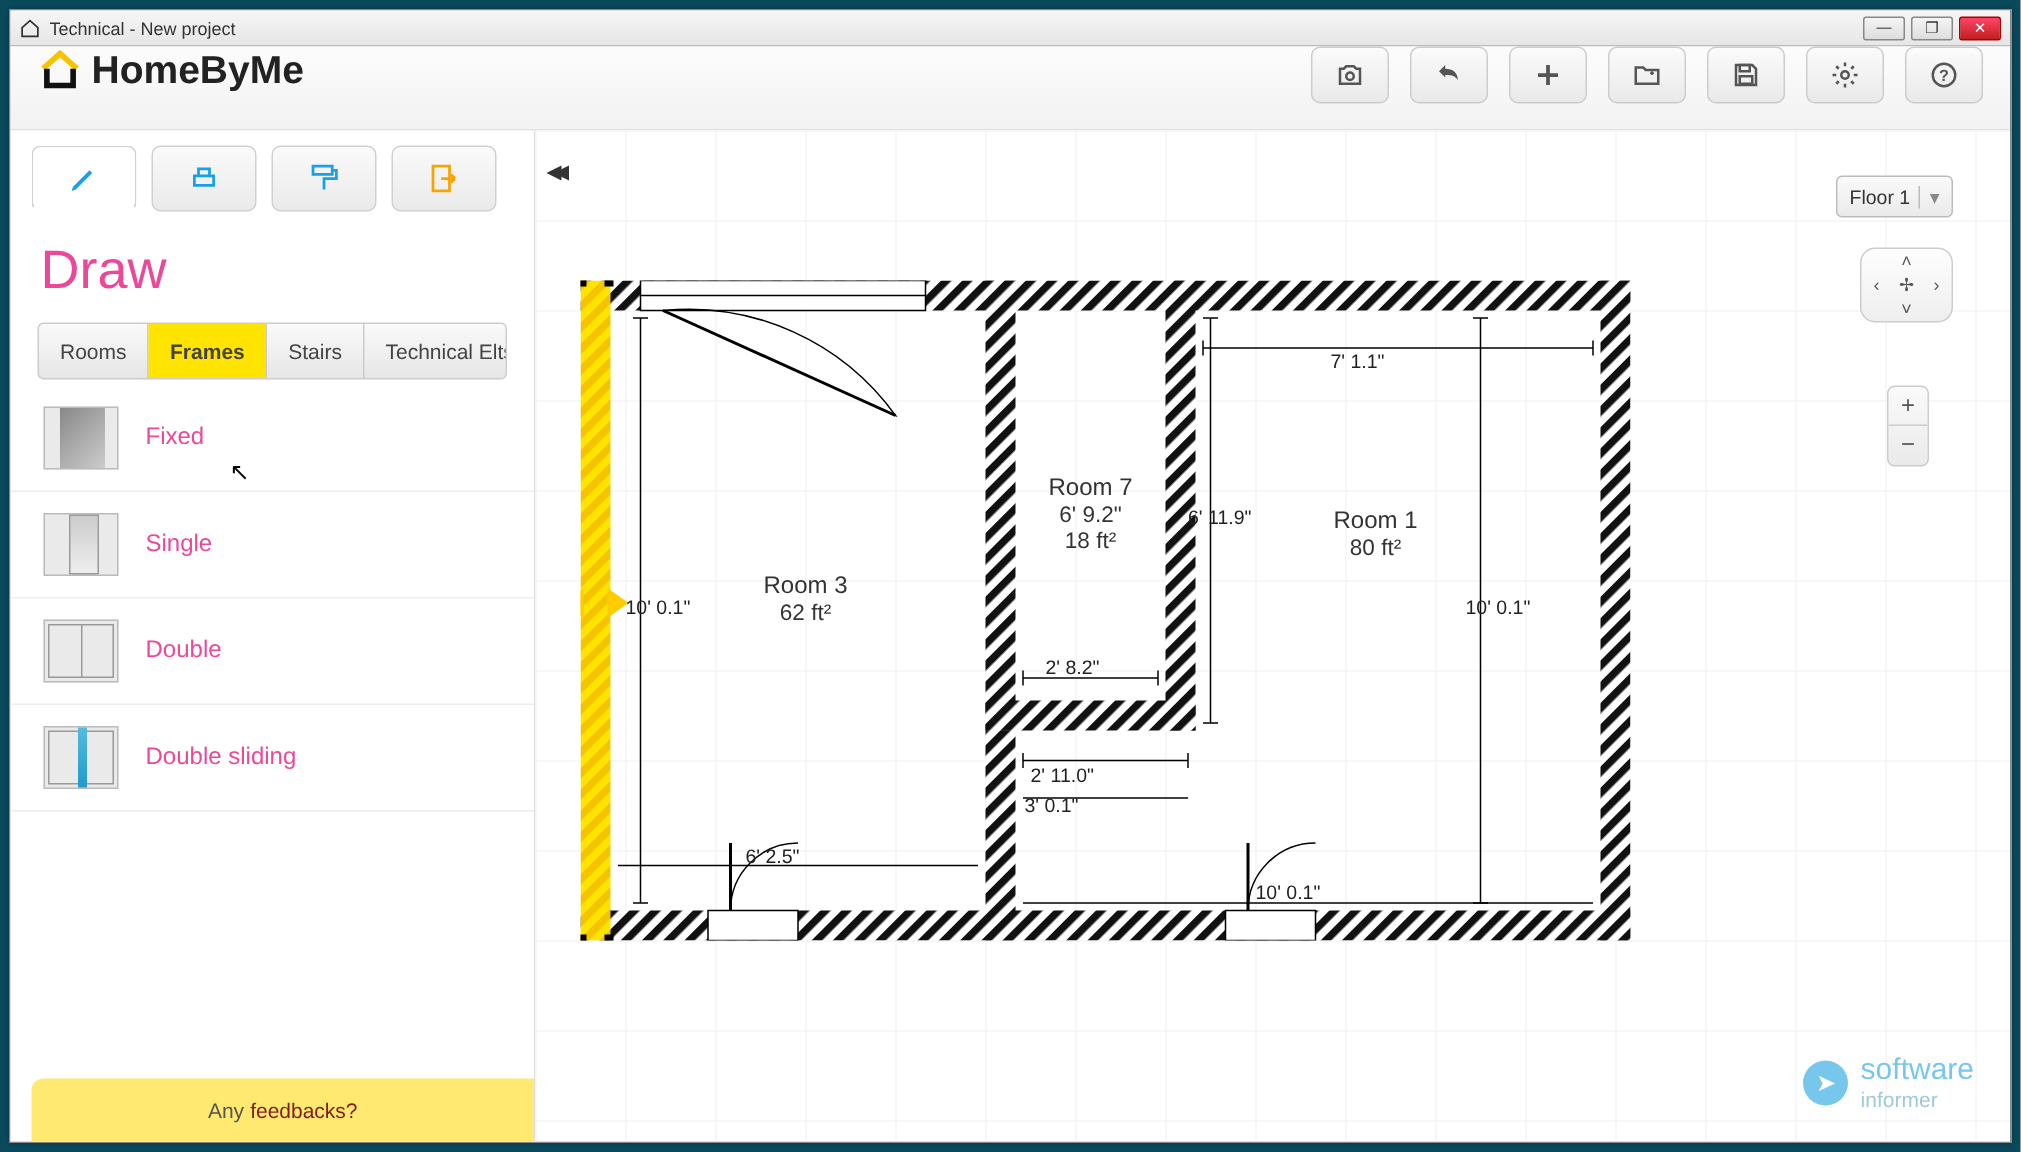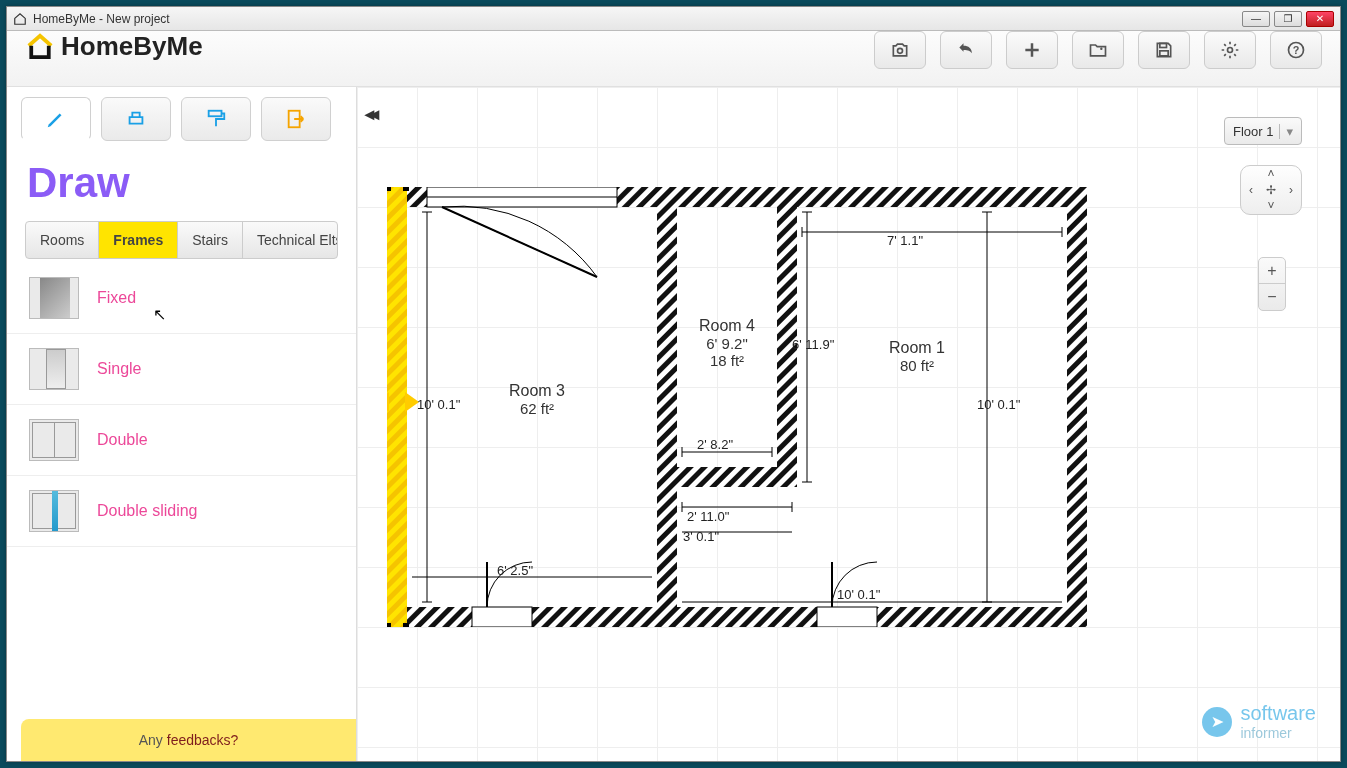--- a/index.html
+++ b/index.html
@@ -44,21 +44,21 @@
     display:flex; flex-direction:column; position:relative;
   }
   .mode-tabs { display:flex; gap:10px; padding:10px 14px; }
   .mode-tab {
     width:70px; height:44px; border:1px solid #d0d0d0; border-radius:6px;
     background: linear-gradient(#fafafa,#eaeaea); display:flex; align-items:center; justify-content:center;
   }
   .mode-tab.active { background:#fff; border-bottom:2px solid #fff; box-shadow: inset 0 -2px 0 #fff; }
   .mode-tab svg{width:22px;height:22px;}
 
-  .section-title { font-size: 42px; color:#8b5cf6; padding: 8px 20px 14px; font-weight:700;}
+  .section-title { font-size: 36px; color:#ec4899; padding: 8px 20px 14px; font-weight:400;}
   .cat-tabs {
     display:flex; margin: 0 18px; border:1px solid #ccc; border-radius:4px; overflow:hidden;
     background: linear-gradient(#fafafa,#e6e6e6);
   }
   .cat-tab {
     flex:0 0 auto; padding:10px 14px; font-size:14px; color:#444; border-right:1px solid #ccc; cursor:pointer;
   }
   .cat-tab:last-child{border-right:none;}
   .cat-tab.active { background:#ffe400; font-weight:600; }
 
@@ -141,21 +141,21 @@
 </style>
 </head>
 <body>
 
 <div class="window">
 
   <div class="titlebar">
     <svg class="app-ico" viewBox="0 0 24 24">
         <path d="M3 11 L12 3 L21 11 V21 H3 Z" fill="none" stroke="#333" stroke-width="2"></path>
       </svg>
-    <span>HomeByMe - New project</span>
+    <span>Technical - New project</span>
     <div class="win-buttons">
       <div class="win-btn">—</div>
       <div class="win-btn">❐</div>
       <div class="win-btn close">✕</div>
     </div>
   </div>
 
   <div class="app-header">
     <div class="logo">
       <svg viewBox="0 0 24 24">
@@ -379,21 +379,21 @@
             <line x1="295" y1="415" x2="675" y2="415"></line>
           </g>
         </svg>
 
         
         <div class="roomlbl" style="left:90px; top:195px; width:120px;">
           <div>Room 3</div>
           <div class="area">62 ft²</div>
         </div>
         <div class="roomlbl" style="left:290px; top:130px; width:100px;">
-          <div>Room 4</div>
+          <div>Room 7</div>
           <div class="area">6' 9.2"</div>
           <div class="area">18 ft²</div>
         </div>
         <div class="roomlbl" style="left:470px; top:152px; width:120px;">
           <div>Room 1</div>
           <div class="area">80 ft²</div>
         </div>
 
         
         <div class="dim" style="left:30px; top:210px;">10' 0.1"</div>

